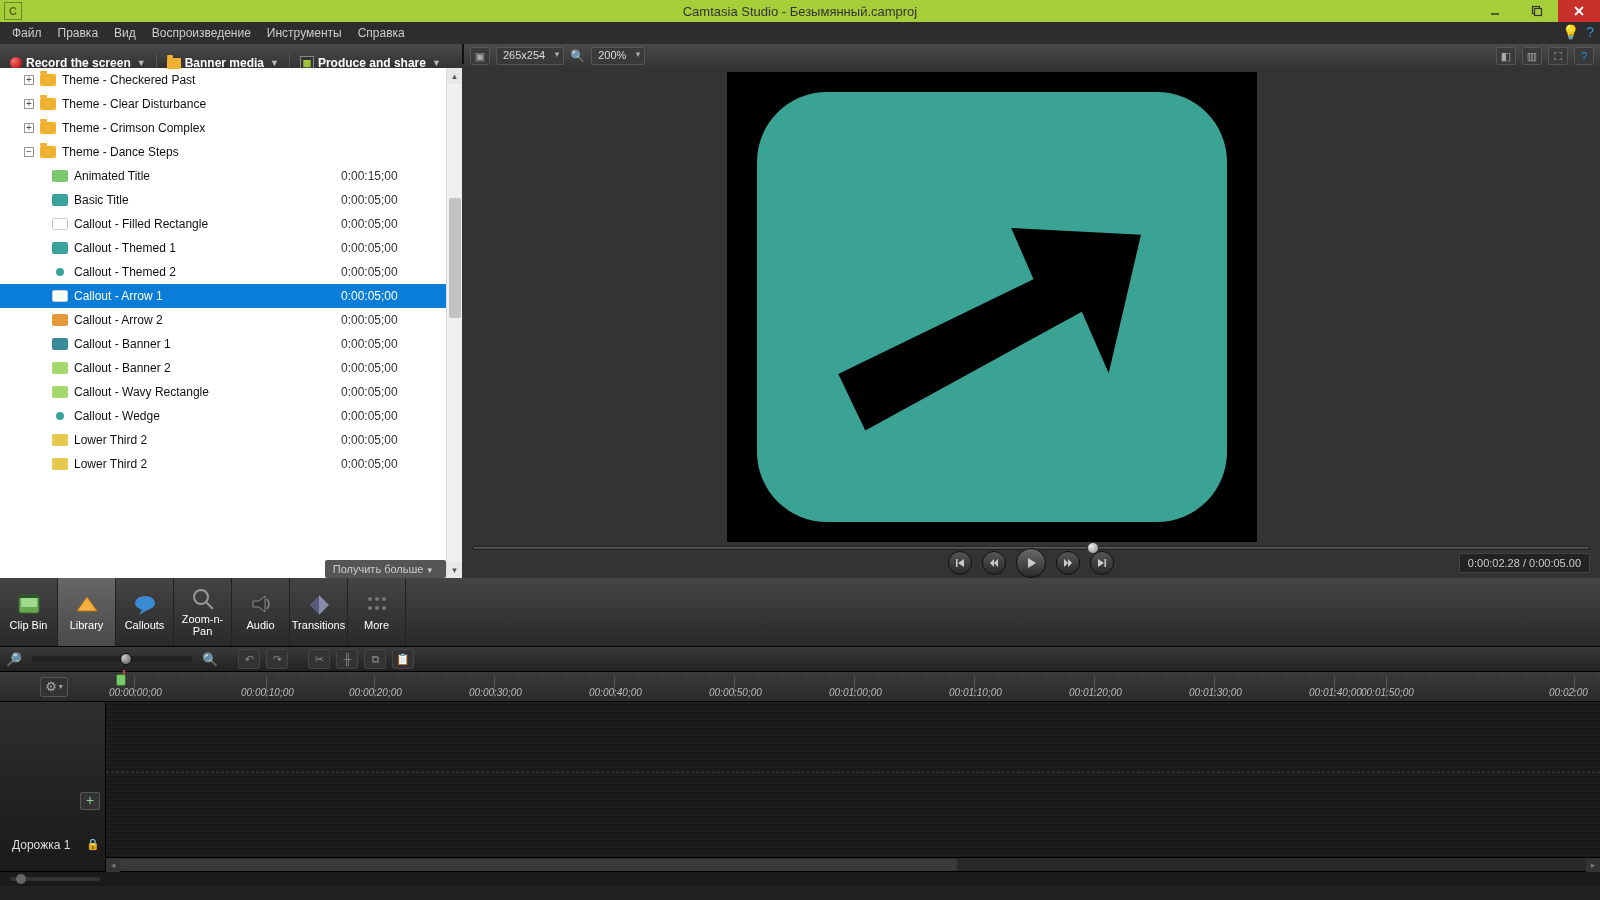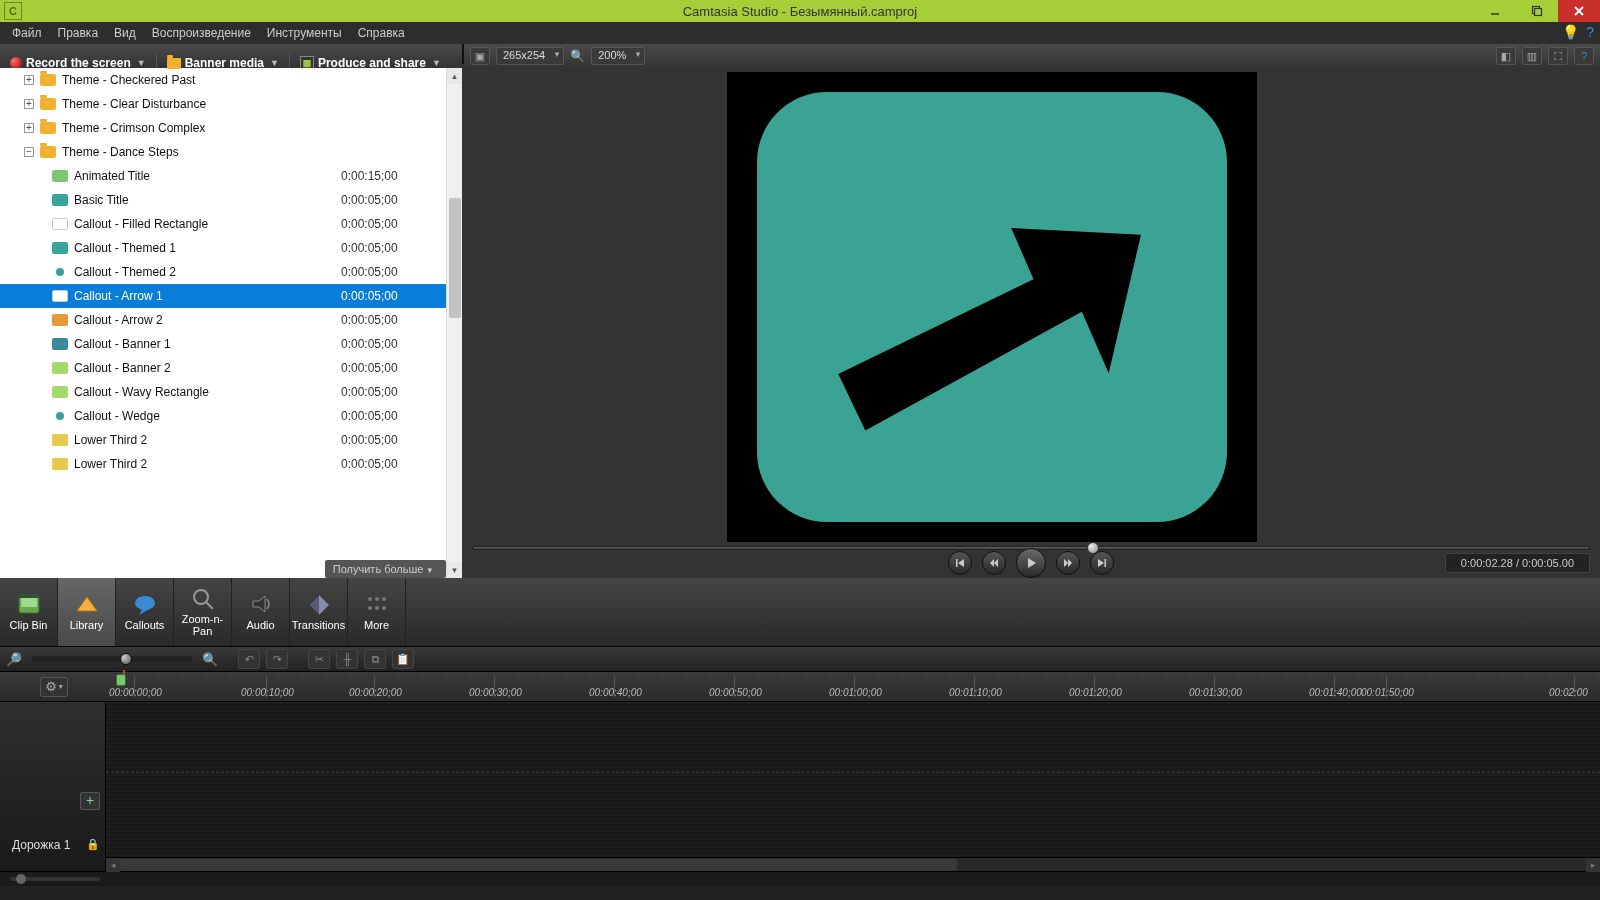--- a/index.html
+++ b/index.html
@@ -85,21 +85,21 @@
 .callout-shape { width: 470px; height: 430px; background: #3aa393; border-radius: 70px; position: relative; }
 .callout-shape svg { position: absolute; inset: 0; width: 100%; height: 100%; }
 .scrubber { height: 12px; background: transparent; position: relative; margin: 0 10px; }
 .scrubber .track { position:absolute; top:4px; left:0; right:0; height:4px; background:linear-gradient(#666,#3a3a3a); border-radius:2px; border:1px solid #222;}
 .scrubber .knob { position:absolute; top:0; left:55%; width:12px; height:12px; border-radius:50%; background:radial-gradient(circle at 30% 30%,#eee,#888); border:1px solid #333;}
 .controls { height: 30px; display: flex; align-items: center; justify-content: center; gap: 10px; position:relative; }
 .controls .pbtn { width:24px; height:24px; border-radius:50%; background:linear-gradient(#555,#2a2a2a); border:1px solid #111; display:flex; align-items:center; justify-content:center; color:#ddd; }
 .controls .pbtn.play { width:30px; height:30px; background:linear-gradient(#6a6a6a,#2a2a2a);}
 .controls .pbtn svg { width:10px; height:10px; fill:#ccc; }
 .controls .pbtn.play svg { width:12px; height:12px; }
-.timecode { position:absolute; right:10px; background:#222; border:1px solid #444; padding:3px 15px; font-size:11px; color:#ccc; border-radius:2px;}
+.timecode { position:absolute; right:10px; background:#222; border:1px solid #444; padding:3px 8px; font-size:11px; color:#ccc; border-radius:2px;}
 
 
 .tooltabs { height: 68px; background: linear-gradient(#444,#2a2a2a); display:flex; }
 .tooltabs .left-tabs { display:flex; }
 .tooltab { width: 58px; display:flex; flex-direction:column; align-items:center; justify-content:center; color:#fff; font-size:11px; gap:4px; text-align:center; padding:4px 2px; border-right:1px solid #222;}
 .tooltab.active { background: linear-gradient(#666,#4a4a4a); }
 .tooltab .ticon { width:26px; height:22px; display:flex; align-items:center; justify-content:center; }
 .tt-label { line-height: 1.1; }
 
 

